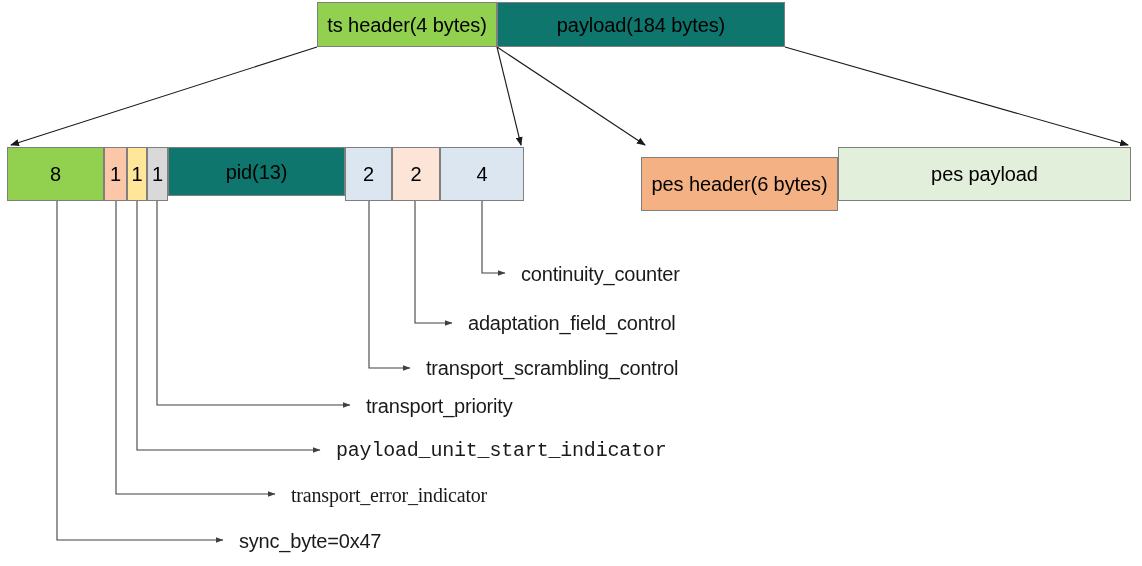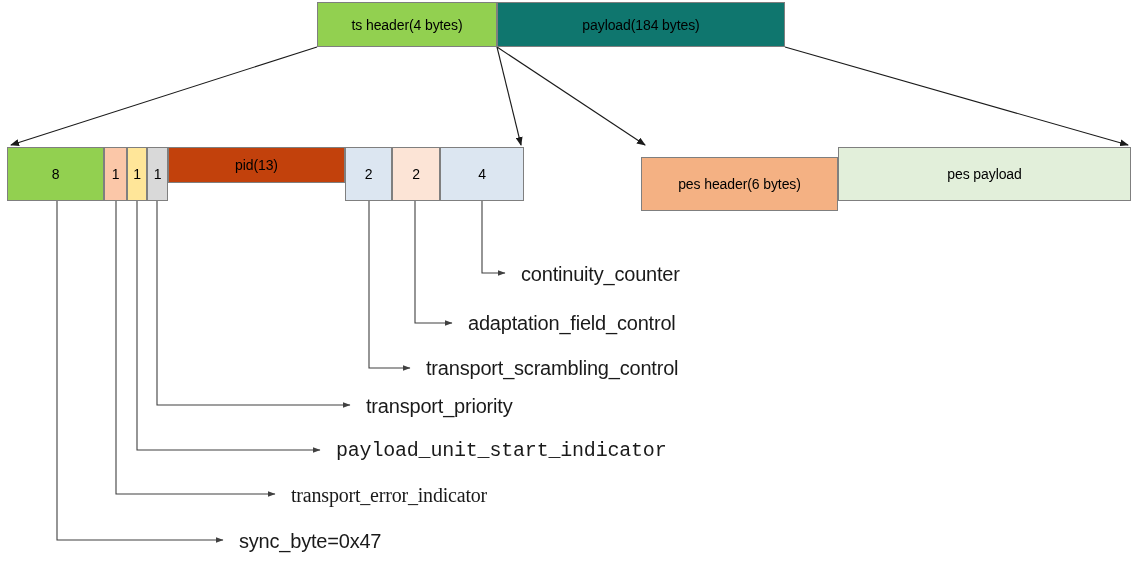--- a/index.html
+++ b/index.html
@@ -27,21 +27,21 @@
     pointer-events: none;
   }
   .box {
     position: absolute;
     box-sizing: border-box;
     border: 1px solid #7f7f7f;
     display: flex;
     align-items: center;
     justify-content: center;
     color: #000000;
-    font-size: 14px;
+    font-size: 20px;
     line-height: 1;
     white-space: nowrap;
     letter-spacing: -0.1px;
   }
   .label {
     position: absolute;
     font-size: 20px;
     color: #1a1a1a;
     white-space: nowrap;
     line-height: 1;
@@ -81,21 +81,21 @@
 
   <div id="packet-row">
       <div class="box" style="left: 317px; top: 2px; width: 180px; height: 45px; background: rgb(146, 208, 80);">ts header(4 bytes)</div>
       <div class="box" style="left: 497px; top: 2px; width: 288px; height: 45px; background: #0f766e;">payload(184 bytes)</div>
     </div>
   <div id="ts-header-row">
       <div class="box" style="left: 7px; top: 147px; width: 97px; height: 54px; background: rgb(146, 208, 80);">8</div>
       <div class="box" style="left: 104px; top: 147px; width: 23px; height: 54px; background: rgb(251, 199, 168);">1</div>
       <div class="box" style="left: 127px; top: 147px; width: 20px; height: 54px; background: rgb(255, 230, 153);">1</div>
       <div class="box" style="left: 147px; top: 147px; width: 21px; height: 54px; background: rgb(217, 217, 217);">1</div>
-      <div class="box" style="left: 168px; top: 147px; width: 177px; height: 36px; background: #c2410c;">pid(13)</div>
+      <div class="box" style="left: 168px; top: 147px; width: 177px; height: 49px; background: #0f766e;">pid(13)</div>
       <div class="box" style="left: 345px; top: 147px; width: 47px; height: 54px; background: rgb(220, 230, 241);">2</div>
       <div class="box" style="left: 392px; top: 147px; width: 48px; height: 54px; background: rgb(252, 228, 214);">2</div>
       <div class="box" style="left: 440px; top: 147px; width: 84px; height: 54px; background: rgb(220, 230, 241);">4</div>
     </div>
   <div id="pes-row">
       <div class="box" style="left: 641px; top: 157px; width: 197px; height: 54px; background: rgb(244, 177, 131);">pes header(6 bytes)</div>
       <div class="box" style="left: 838px; top: 147px; width: 293px; height: 54px; background: rgb(226, 239, 218);">pes payload</div>
     </div>
   <div id="callout-labels">
       <div class="label" style="left: 521px; top: 264px;">continuity_counter</div>

